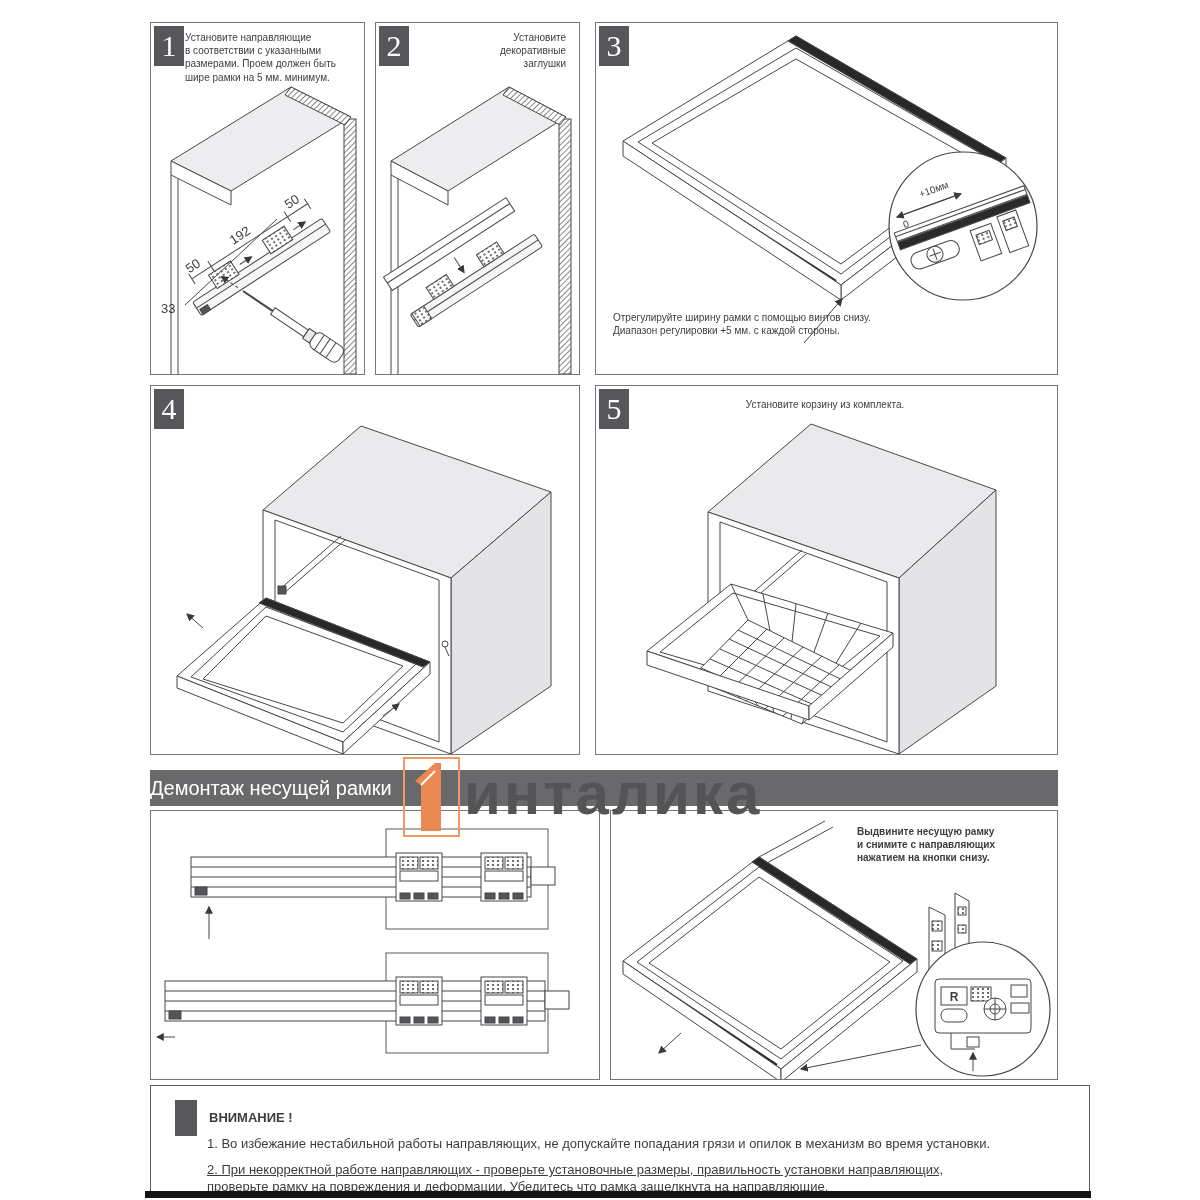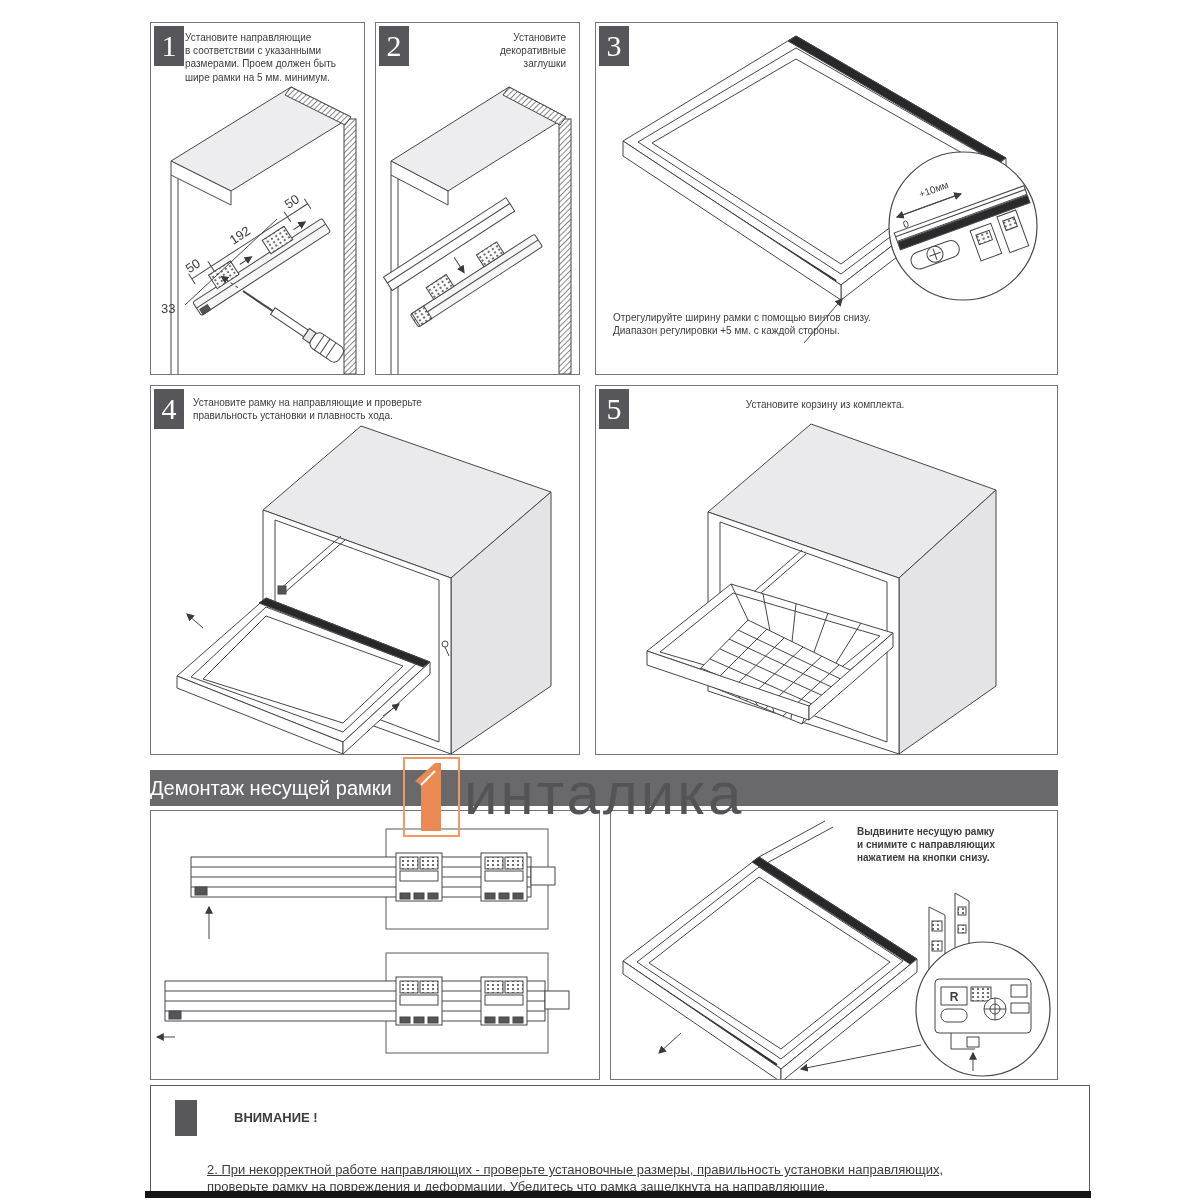--- a/index.html
+++ b/index.html
@@ -17,25 +17,25 @@
   .psvg{position:absolute;left:0;top:0;}
   .ln{fill:none;stroke:#47474a;stroke-width:1;}
   svg text{font-family:"Liberation Sans",sans-serif;fill:#3d3d40;}
   .banner{
     position:absolute;left:150px;top:770px;width:908px;height:36px;background:#69696c;
     color:#ffffff;font-size:20px;line-height:36px;padding-left:0;box-sizing:border-box;z-index:2;
   }
   .logo-box{position:absolute;left:403px;top:757px;width:57px;height:80px;border:2px solid #f09a62;z-index:3;box-sizing:border-box;}
   .logo-text{
     position:absolute;left:464px;top:760px;height:68px;line-height:68px;z-index:3;
-    font-size:60px;font-weight:400;letter-spacing:3px;color:#545457;
+    font-size:60px;font-weight:700;letter-spacing:3px;color:#545457;
   }
   .warnbox{position:absolute;left:150px;top:1085px;width:940px;height:106px;border:1px solid #5a5a5d;border-bottom:none;background:#fff;box-sizing:border-box;}
   .warn-icon{position:absolute;left:24px;top:14px;width:22px;height:36px;background:#58585b;}
-  .warn-title{position:absolute;left:58px;top:24px;font-size:13px;font-weight:700;color:#3d3d40;margin-left:25px;}
+  .warn-title{position:absolute;left:58px;top:24px;font-size:13px;font-weight:700;color:#3d3d40;}
   .warn-item{position:absolute;left:56px;font-size:13px;line-height:1.3;color:#3d3d40;white-space:pre-line;}
   .bottom-bar{position:absolute;left:145px;top:1191px;width:946px;height:7px;background:#141414;}
 </style>
 </head>
 <body>
 
 <svg width="0" height="0" style="position:absolute">
   <defs>
     <marker id="ah" viewBox="0 0 10 10" refX="8.5" refY="5" markerWidth="8" markerHeight="8" orient="auto">
       <path d="M0,0L10,5L0,10z" fill="#3a3a3d"></path>
@@ -162,22 +162,20 @@
         <line x1="376" y1="172" x2="308" y2="172" marker-end="url(#ah)"></line>
       </g>
       <text x="352" y="162" font-size="10" text-anchor="middle">+10мм</text>
       <text x="314" y="185" font-size="10" text-anchor="middle">0</text>
     </g>
   </svg>
 </div>
 
 <div class="panel" style="left:150px;top:385px;width:430px;height:370px;">
   <div class="badge">4</div>
-  <div class="caption" style="left:42px;top:10px;width:330px;">Установите рамку на направляющие и проверьте
-правильность установки и плавность хода.</div>
   <svg class="psvg" width="428" height="368" viewBox="0 0 428 368">
     <g class="ln">
       <polygon points="112,124 210,40 400,106 300,192" fill="#eaeaec"></polygon>
       <polygon points="300,192 400,106 400,300 300,368" fill="#e4e4e6"></polygon>
       <polygon points="112,124 300,192 300,368 112,300" fill="#ffffff"></polygon>
       <polygon points="124,134 288,194 288,356 124,294"></polygon>
       <line x1="128" y1="204" x2="190" y2="150"></line>
       <line x1="132" y1="208" x2="194" y2="154"></line>
       <rect x="127" y="200" width="8" height="8" fill="#555558"></rect>
       <circle cx="294" cy="258" r="3" fill="#ffffff"></circle>
@@ -344,16 +342,17 @@
       <line x1="362" y1="260" x2="362" y2="242" marker-end="url(#ah)"></line>
       <line x1="310" y1="234" x2="190" y2="258" marker-end="url(#ah)"></line>
     </g>
     <text x="343" y="190" font-size="12" font-weight="bold" text-anchor="middle">R</text>
   </svg>
 </div>
 
 <div class="warnbox">
   <div class="warn-icon"></div>
   <div class="warn-title">ВНИМАНИЕ !</div>
+  <div class="warn-item" style="top:50px;width:860px;">1. Во избежание нестабильной работы направляющих, не допускайте попадания грязи и опилок в механизм во время установки.</div>
   <div class="warn-item" style="top:76px;width:880px;text-decoration:underline;">2. При некорректной работе направляющих - проверьте установочные размеры, правильность установки направляющих,
     проверьте рамку на повреждения и деформации. Убедитесь что рамка защелкнута на направляющие.</div>
 </div>
 <div class="bottom-bar"></div>
 
 </body></html>

